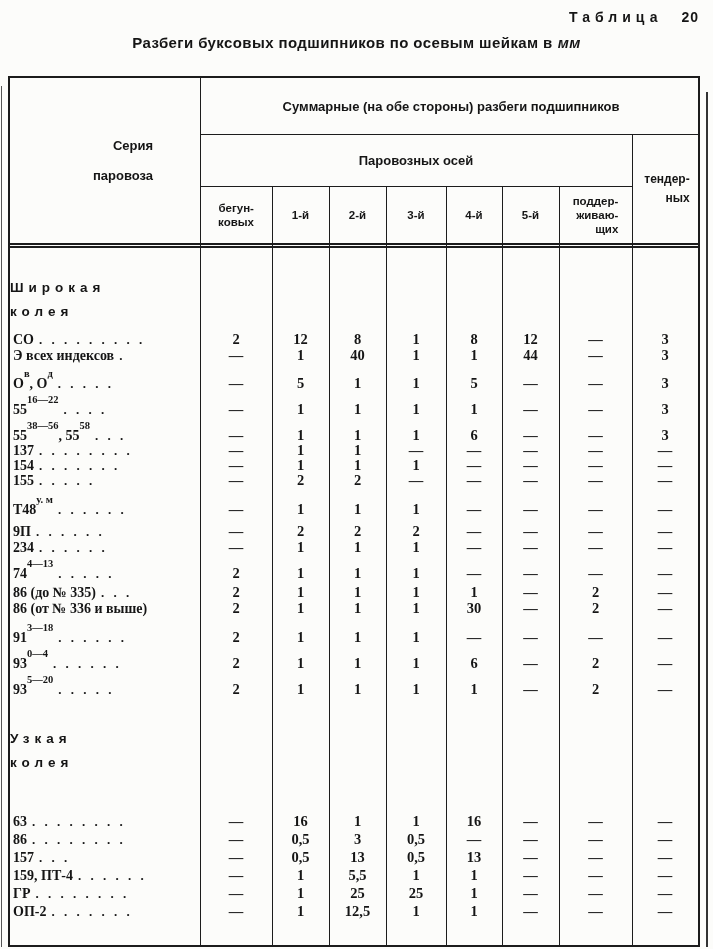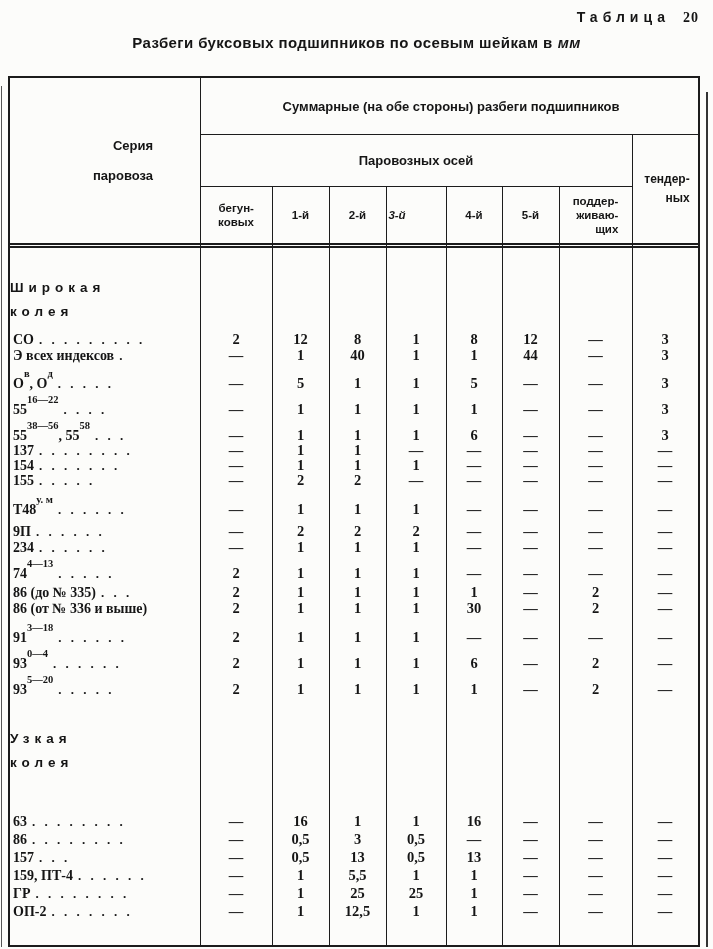--- a/index.html
+++ b/index.html
@@ -6,21 +6,21 @@
   html,body { background:#e9e9e6; }
   .page {
     position:relative; width:713px; height:949px; background:#fcfcfa;
     font-family:"Liberation Serif", serif; color:#151515; overflow:hidden;
   }
   .tbl-label {
     position:absolute; top:9px; right:14px;
     font-family:"Liberation Sans", sans-serif; font-weight:bold; font-size:14px;
   }
   .tbl-label .word { letter-spacing:5px; }
-  .tbl-label .num { margin-left:13px; letter-spacing:1px;font-family:Liberation Serif, serif; }
+  .tbl-label .num { margin-left:19px; letter-spacing:1px; }
   .doc-title {
     position:absolute; top:34px; left:0; width:100%; text-align:center;
     font-family:"Liberation Sans", sans-serif; font-weight:bold; font-size:15px; letter-spacing:0.4px;
   }
   .doc-title .unit { font-style:italic; margin-left:5px; }
   
   .edge-l { position:absolute; left:1px; top:86px; bottom:2px; width:1px; background:#555; }
   .edge-r { position:absolute; right:5px; top:92px; bottom:2px; width:2px; background:#333; }
 
   .tbl {
@@ -86,21 +86,21 @@
     <div class="hcell" style="left:0; top:0; width:190px; height:165px; font-size:13px; line-height:30px;padding-left:36px;">Серия
 паровоза</div>
     <div class="hcell" style="left:190px; top:0; width:502px; height:56px; font-size:13px;">Суммарные (на обе стороны) разбеги подшипников</div>
     <div class="hcell" style="left:190px; top:56px; width:432px; height:52px; font-size:13px;">Паровозных осей</div>
     <div class="hcell" style="left:190px; top:108px; width:72px; height:57px; font-size:11.5px; line-height:14px;">бегун-
 ковых</div>
     <div class="hcell" style="left:622px; top:56px; width:70px; height:109px; font-size:12px; line-height:19px;">тендер-
 ных</div>
     <div class="hcell" style="left:262px; top:108px; width:57px; height:57px; font-size:11.5px;">1-й</div>
     <div class="hcell" style="left:319px; top:108px; width:57px; height:57px; font-size:11.5px;">2-й</div>
-    <div class="hcell" style="left:357px; top:108px; width:60px; height:57px; font-size:11.5px;font-style:italic;">3-й</div>
+    <div class="hcell" style="left:376px; top:108px; width:60px; height:57px; font-size:11.5px;">3-й</div>
     <div class="hcell" style="left:436px; top:108px; width:56px; height:57px; font-size:11.5px;">4-й</div>
     <div class="hcell" style="left:492px; top:108px; width:57px; height:57px; font-size:11.5px;">5-й</div>
     <div class="hcell" style="left:549px; top:108px; width:73px; height:57px; font-size:11.5px; line-height:14px;">поддер-
 живаю-
 щих</div>
 
     <div class="tbody">
 
       <div class="sp" style="height:26px"></div>
       <div class="sect" style="height:48px">

